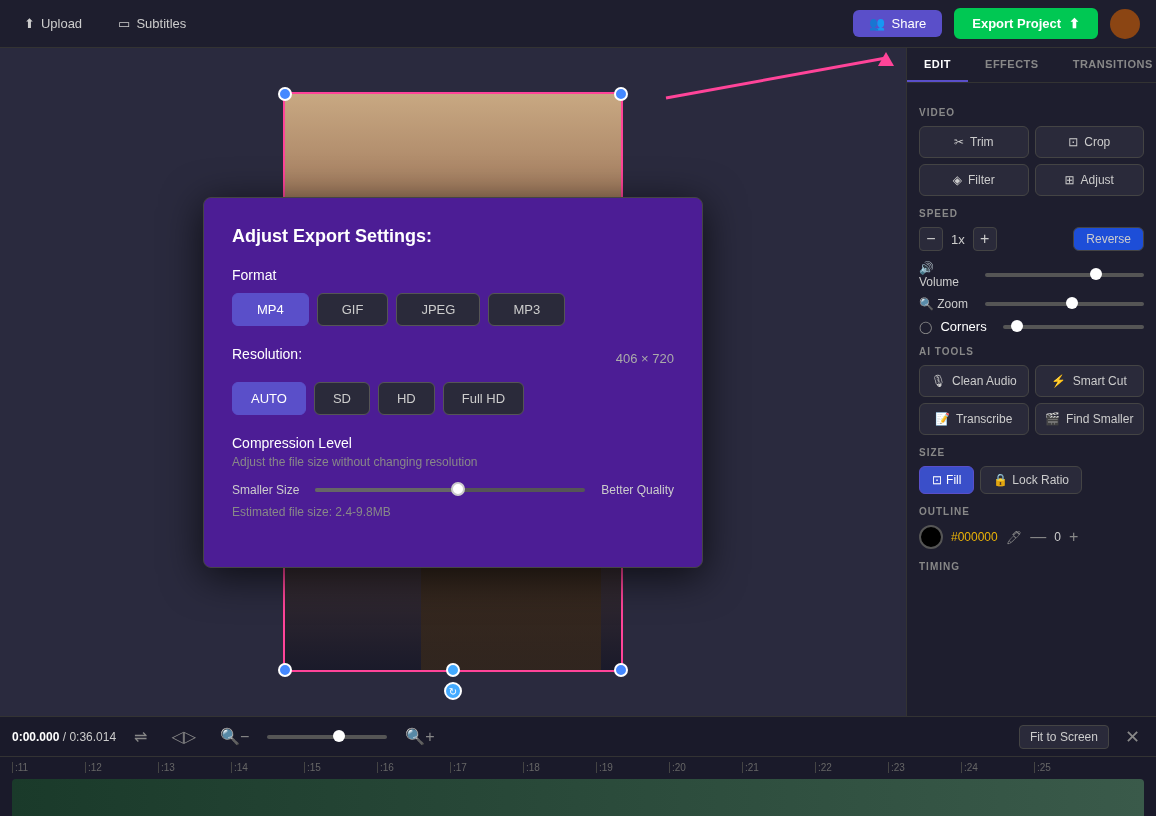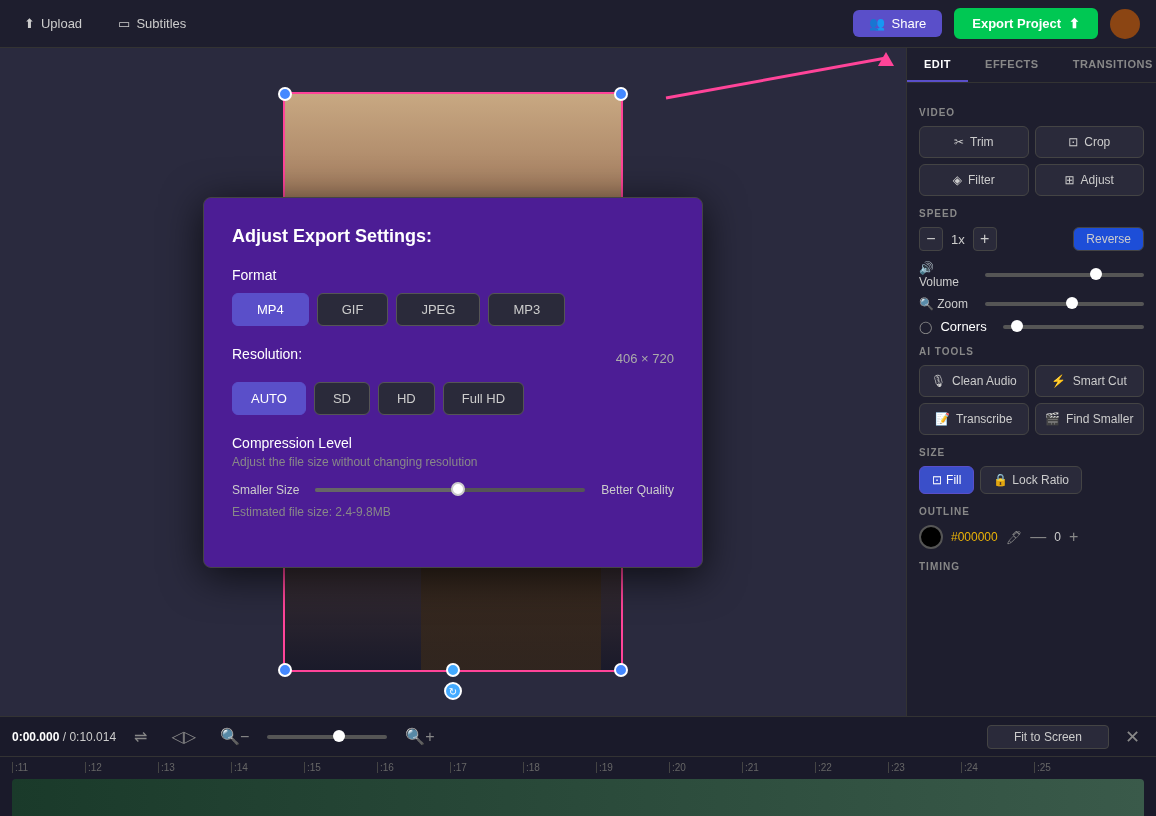--- a/index.html
+++ b/index.html
@@ -90,21 +90,21 @@
     .eyedrop-icon { color: #888; cursor: pointer; }
 
     
     .bottom-area { height: 100px; background: #1a1a2a; border-top: 1px solid #333; }
     .timeline-controls { display: flex; align-items: center; gap: 12px; padding: 6px 12px; border-bottom: 1px solid #333; height: 40px; }
     .time-display { font-size: 12px; color: #ccc; }
     .time-bold { font-weight: 700; color: #fff; }
     .timeline-icon-btn { background: none; border: none; color: #888; cursor: pointer; font-size: 16px; padding: 2px 6px; }
     .zoom-slider-track { width: 120px; height: 4px; background: #555; border-radius: 2px; position: relative; }
     .zoom-slider-thumb-bt { position: absolute; top: -5px; left: 60%; width: 12px; height: 12px; border-radius: 50%; background: #fff; transform: translateX(-50%); }
-    .fit-screen-btn { background: #2a2a3a; border: 1px solid #444; border-radius: 4px; padding: 4px 26px; color: #ccc; cursor: pointer; font-size: 12px; margin-left: auto; }
+    .fit-screen-btn { background: #2a2a3a; border: 1px solid #444; border-radius: 4px; padding: 4px 10px; color: #ccc; cursor: pointer; font-size: 12px; margin-left: auto; }
     .close-btn { background: none; border: none; color: #888; cursor: pointer; font-size: 18px; padding: 4px; }
     .timeline-ruler { height: 20px; background: #1a1a2a; display: flex; align-items: center; padding: 0 12px; overflow: hidden; }
     .ruler-marks { display: flex; gap: 13px; }
     .ruler-mark { font-size: 10px; color: #666; width: 60px; border-left: 1px solid #444; padding-left: 2px; }
     .timeline-track { height: 40px; background: #232335; margin: 2px 12px; border-radius: 4px; display: flex; align-items: center; overflow: hidden; position: relative; }
     .track-inner { height: 100%; background: linear-gradient(90deg, #1a3a2a 0%, #2a4a3a 50%, #3a5a4a 100%); flex: 1; }
   </style>
 </head>
 <body>
 
@@ -309,21 +309,21 @@
 
     </div>
   </div>
 </div>
 
 <div class="bottom-area">
   <div class="timeline-controls">
     <span class="time-display">
       <span class="time-bold">0:00.000</span>
       <span> / </span>
-      <span>0:10.014</span>
+      <span>0:36.014</span>
     </span>
     <button class="timeline-icon-btn">⇌</button>
     <button class="timeline-icon-btn">◁▷</button>
     <button class="timeline-icon-btn">🔍−</button>
     <div class="zoom-slider-track">
       <div class="zoom-slider-thumb-bt"></div>
     </div>
     <button class="timeline-icon-btn">🔍+</button>
     <button class="fit-screen-btn">Fit to Screen</button>
     <button class="close-btn">✕</button>

